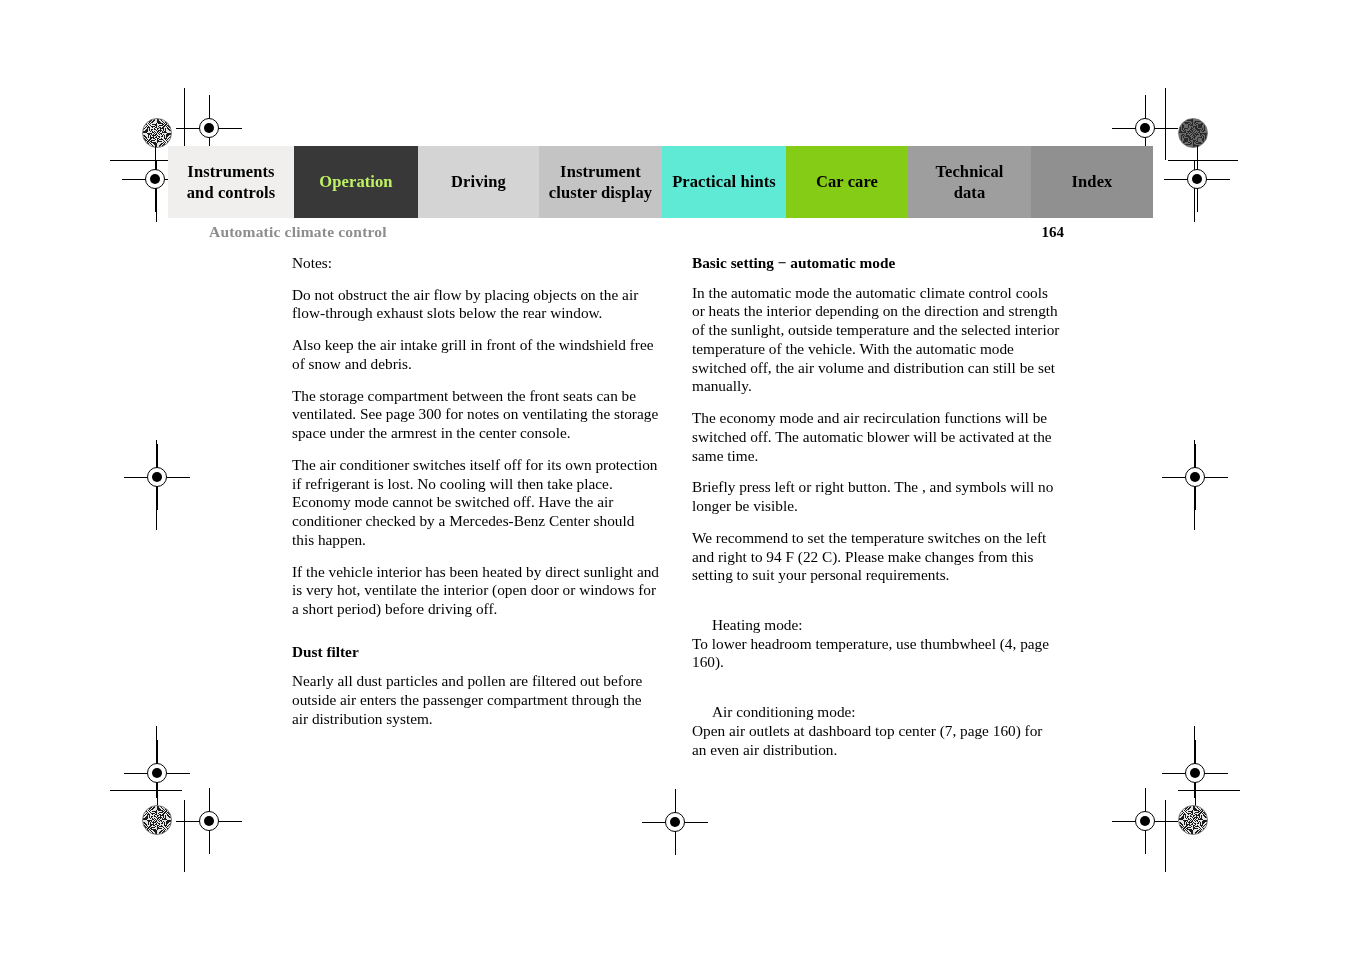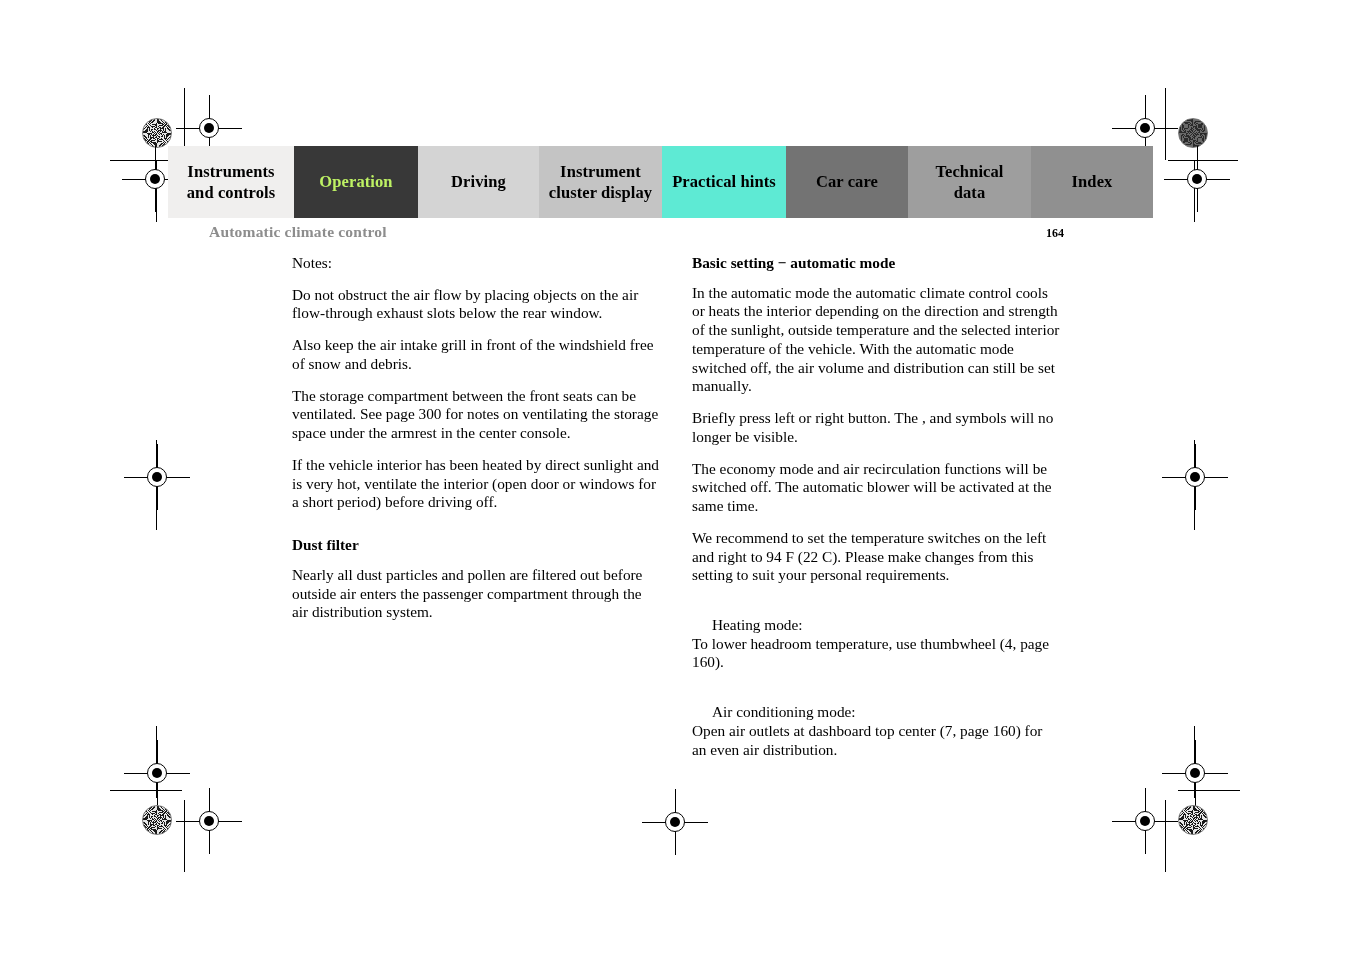--- a/index.html
+++ b/index.html
@@ -91,21 +91,21 @@
     align-items: baseline;
   }
   .runhead .chapter {
     font-weight: bold;
     font-size: 15.5px;
     color: #8d8d8d;
     letter-spacing: 0.2px;
   }
   .runhead .pageno {
     font-weight: bold;
-    font-size: 12px;
+    font-size: 15px;
     color: #000;
   }
 
   
   .columns {
     position: absolute;
     left: 288px; top: 254px;
     width: 772px;
   }
   .col {
@@ -243,21 +243,21 @@
   </div>
   <div class="tab" style="width:123px; background:#c4c4c4;">
     <div>
       <div>Instrument</div>
       <div>cluster display</div>
     </div>
   </div>
   <div class="tab" style="width:124px; background:#5eead4;">
     <div>Practical hints</div>
   </div>
-  <div class="tab" style="width:122px; background:#737373;">
+  <div class="tab" style="width:122px; background:#84cc16;">
     <div>Car care</div>
   </div>
   <div class="tab" style="width:123px; background:#9e9e9e;">
     <div>
       <div>Technical</div>
       <div>data</div>
     </div>
   </div>
   <div class="tab" style="width:122px; background:#909090;">
     <div>Index</div>
@@ -269,30 +269,31 @@
   <div class="pageno">164</div>
 </div>
 
 <div class="columns">
 
   <div class="col left">
     <p class="para">Notes:</p>
     <p class="para">Do not obstruct the air flow by placing objects on the air flow-through exhaust slots below the rear window.</p>
     <p class="para">Also keep the air intake grill in front of the windshield free of snow and debris.</p>
     <p class="para">The storage compartment between the front seats can be ventilated. See page 300 for notes on ventilating the storage space under the armrest in the center console.</p>
+    <p class="para">The air conditioner switches itself off for its own protection if refrigerant is lost. No cooling will then take place. Economy mode          cannot be switched off. Have the air conditioner checked by a Mercedes-Benz Center should this happen.</p>
     <p class="para">If the vehicle interior has been heated by direct sunlight and is very hot, ventilate the interior (open door or windows for a short period) before driving off.</p>
     <h2 class="head spaced">Dust filter</h2>
     <p class="para">Nearly all dust particles and pollen are filtered out before outside air enters the passenger compartment through the air distribution system.</p>
   </div>
 
   <div class="col right">
     <h2 class="head">Basic setting − automatic mode</h2>
     <p class="para">In the automatic mode the automatic climate control cools or heats the interior depending on the direction and strength of the sunlight, outside temperature and the selected interior temperature of the vehicle. With the automatic mode switched off, the air volume and distribution can still be set manually.</p>
+    <p class="para">The economy mode and air recirculation functions will be switched off. The automatic blower will be activated at the same time.</p>
     <p class="para">Briefly press left or right           button. The              , and          symbols will no longer be visible.</p>
-    <p class="para">The economy mode and air recirculation functions will be switched off. The automatic blower will be activated at the same time.</p>
     <p class="para">We recommend to set the temperature switches on the left and right to 94 F (22 C). Please make changes from this setting to suit your personal requirements.</p>
     <div class="spacer-line"></div>
     <p class="para tight">Heating mode:</p>
     <p class="para">To lower headroom temperature, use thumbwheel (4, page 160).</p>
     <div class="spacer-line"></div>
     <p class="para tight">Air conditioning mode:</p>
     <p class="para">Open air outlets at dashboard top center (7, page 160) for an even air distribution.</p>
   </div>
 
 </div>

